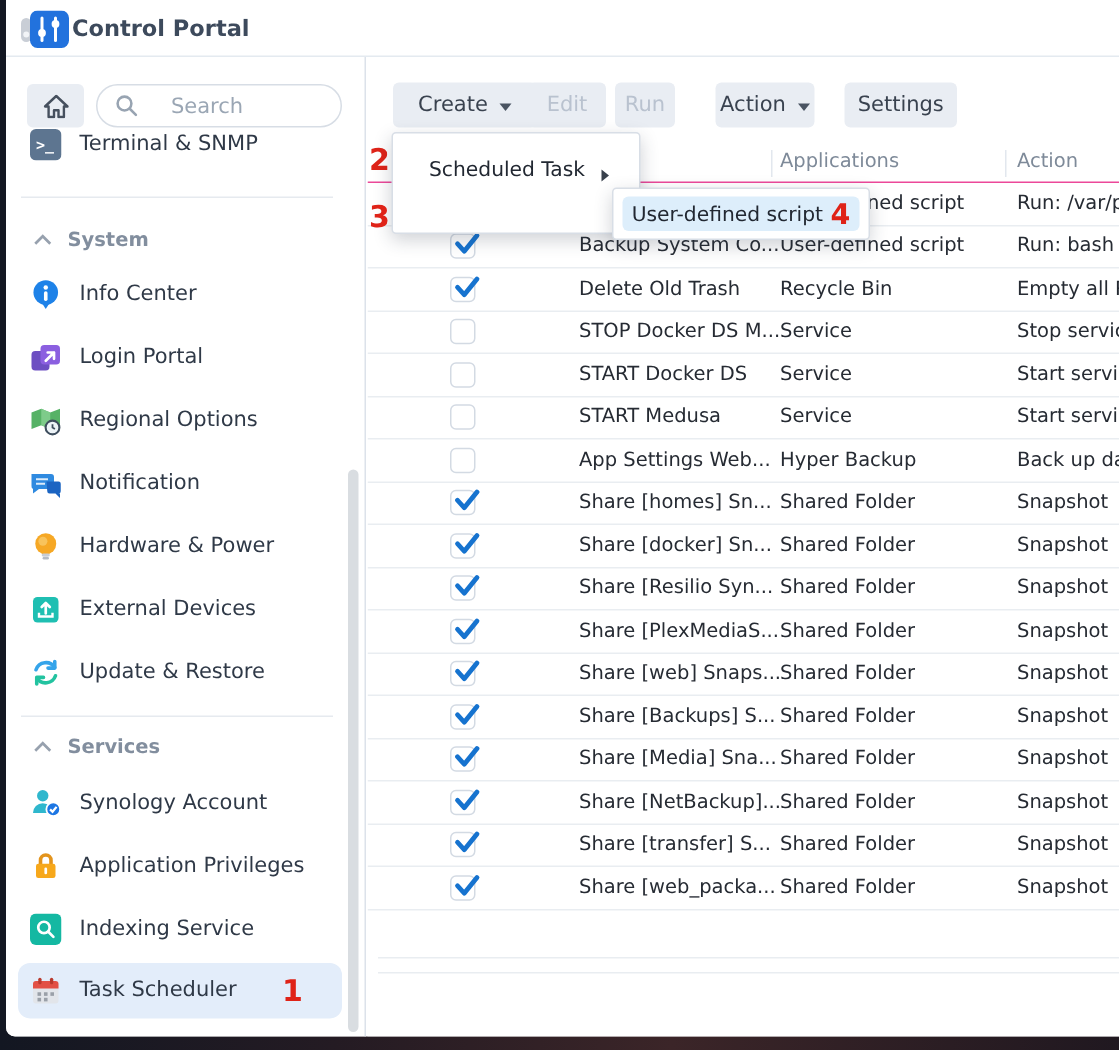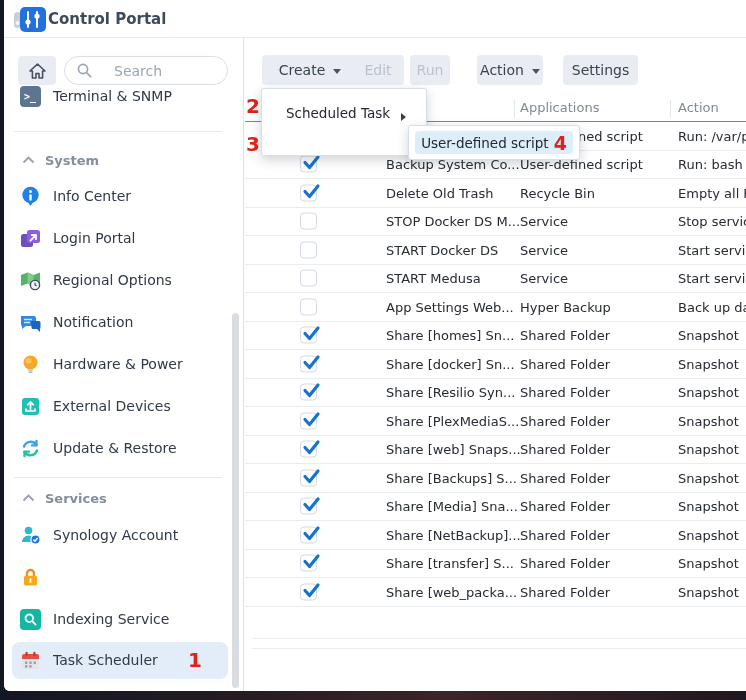--- a/index.html
+++ b/index.html
@@ -197,20 +197,21 @@
         <polyline points="13.4,14.6 15,16.2 17.7,12.9" fill="none" stroke="#fff" stroke-width="1.5"></polyline>
       </svg>
       <span>Synology Account</span>
     </div>
     <div class="sb-item" style="top:527px">
       <svg class="ic" viewBox="0 0 21 21">
         <path d="M7 9 V6.5 a3.5 3.5 0 0 1 7 0 V9" stroke="#e3941d" stroke-width="2.4" fill="none"></path>
         <rect x="4" y="8.8" width="13" height="9.6" rx="1.6" fill="#f7a81b"></rect>
         <rect x="9.6" y="11.3" width="1.8" height="4.6" rx="0.9" fill="#fff"></rect>
       </svg>
+      <span>Application Privileges</span>
     </div>
     <div class="sb-item" style="top:569px">
       <svg class="ic" viewBox="0 0 21 21">
         <rect width="21" height="21" rx="4" fill="#14b8a2"></rect>
         <circle cx="9.3" cy="9.3" r="3.8" fill="none" stroke="#fff" stroke-width="1.8"></circle>
         <line x1="12.2" y1="12.2" x2="15.6" y2="15.6" stroke="#fff" stroke-width="1.8" stroke-linecap="round"></line>
       </svg>
       <span>Indexing Service</span>
     </div>
 

